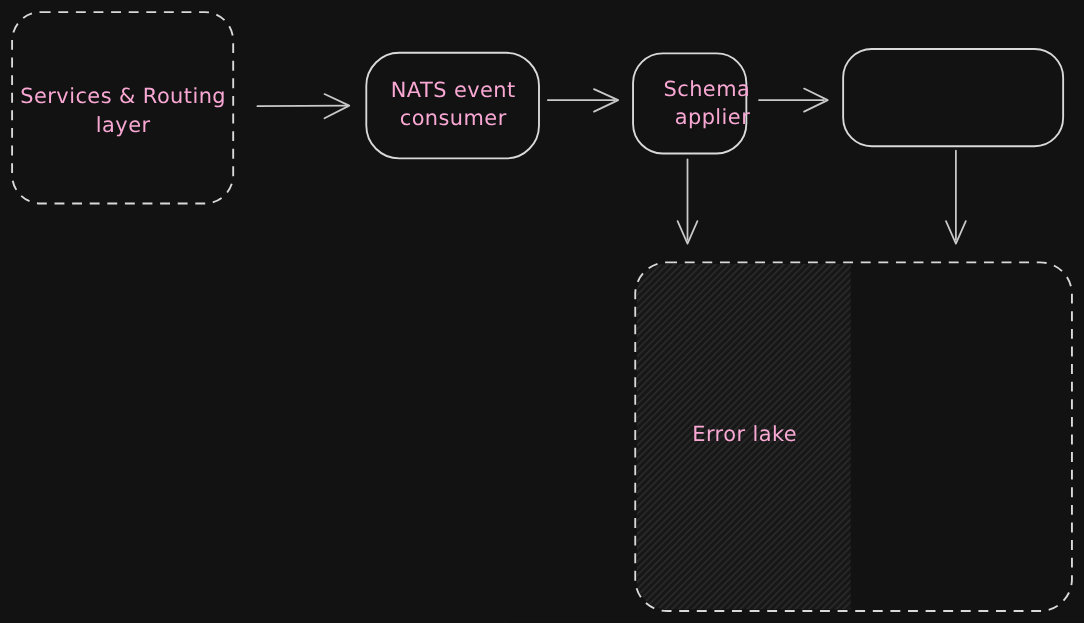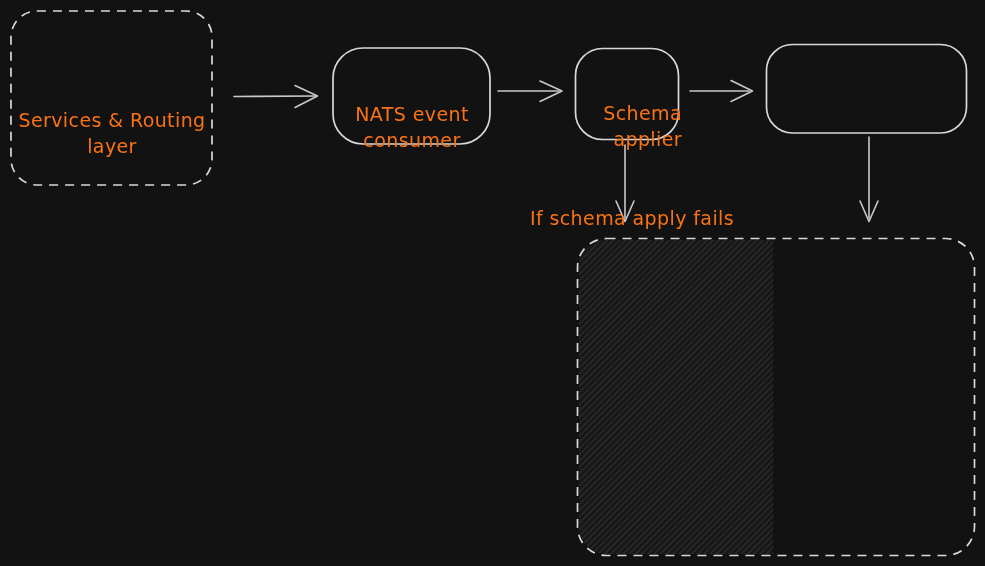--- a/index.html
+++ b/index.html
@@ -16,28 +16,27 @@
     font-family: "DejaVu Sans", "Liberation Sans", sans-serif;
   }
   .layer {
     position: absolute;
     left: 0;
     top: 0;
   }
   .label {
     position: absolute;
     transform: translate(-50%, -50%);
-    color: #f97316;
+    color: #f9a8d4;
     font-size: 19px;
     line-height: 26px;
     letter-spacing: 0.4px;
     text-align: center;
     white-space: pre-line;
     pointer-events: none;
-    margin-top: 32px;
   }
   .label.small-caption {
     white-space: nowrap;
   }
   svg .shape {
     fill: none;
     stroke: #d9d9d9;
     stroke-width: 1.7;
   }
   svg .dashed {
@@ -108,17 +107,17 @@
   <div class="label" style="left:112px; top:101px; width:200px;">Services &amp; Routing
 layer</div>
 
   <div class="label" style="left:412px; top:95px; width:160px;">NATS event
 consumer</div>
 
   <div class="label" style="left:627px; top:94px; width:110px;text-align:right;">Schema
 applier</div>
 
 
-  <div class="label small-caption" style="left:632px; top:186px;">If schema apply fails</div>
 
+  <div class="label" style="left:677px; top:395px; width:160px;">Error lake</div>
 
 
 </div>
 
 </body></html>

